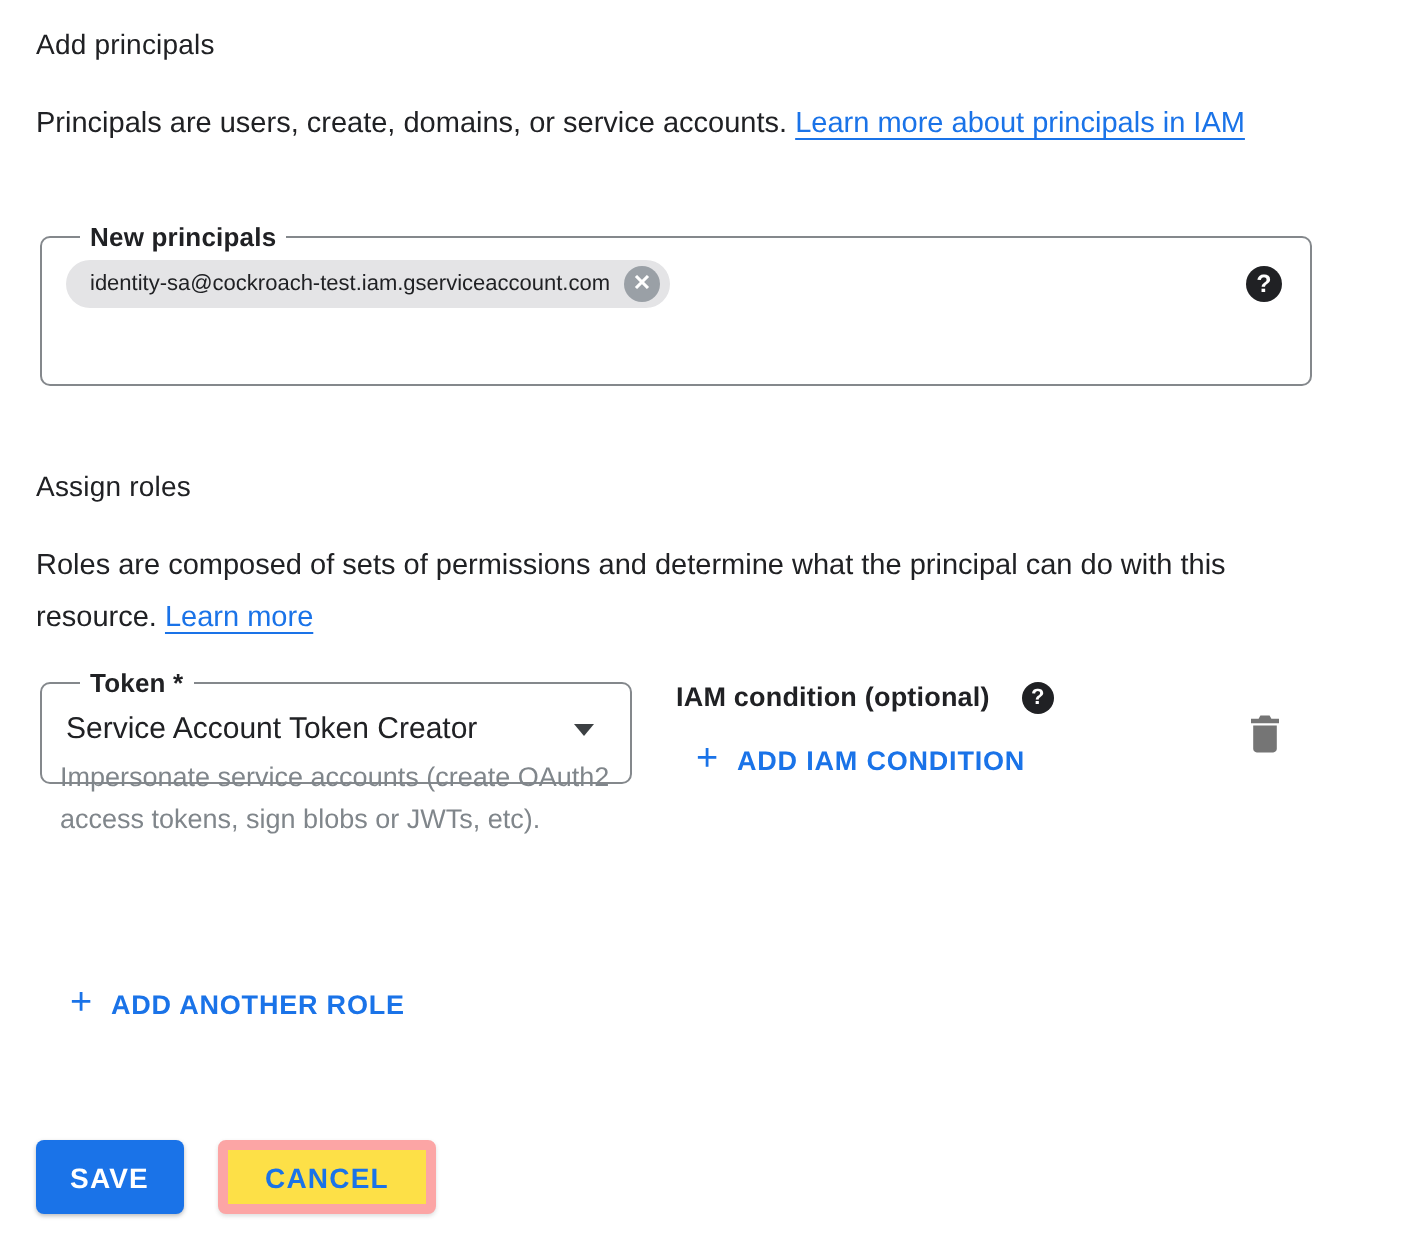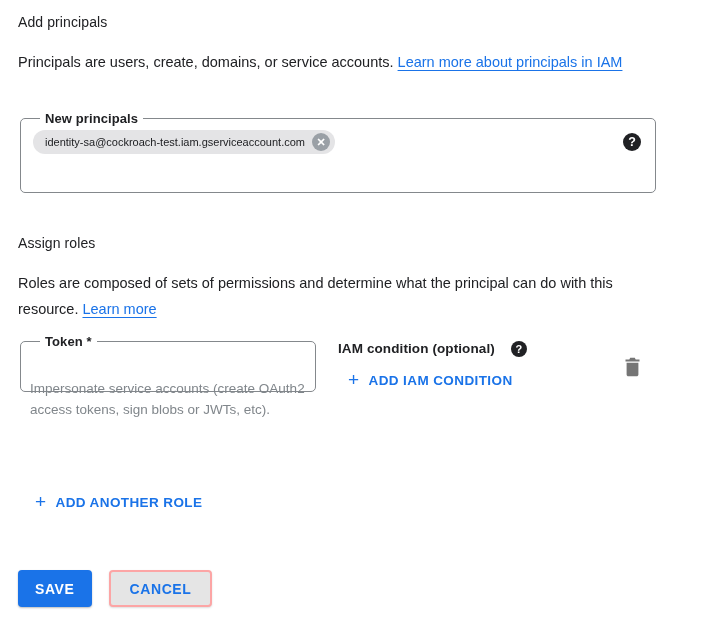--- a/index.html
+++ b/index.html
@@ -56,21 +56,21 @@
   .add-iam-btn{position:absolute;left:348px;top:371px;}
   .add-role-btn{position:absolute;left:35px;top:493px;}
 
   .trash-btn{position:absolute;left:620px;top:355px;width:24px;height:24px;background:none;border:none;cursor:pointer;
              display:flex;align-items:center;justify-content:center;}
 
   .actions{position:absolute;left:18px;top:570px;display:flex;gap:17px;}
   .btn{height:37px;border-radius:4px;font-family:"Liberation Sans",sans-serif;font-size:14px;font-weight:700;
        letter-spacing:.6px;cursor:pointer;display:inline-flex;align-items:center;}
   .btn-save{background:var(--link-blue);color:#fff;border:none;padding:12px 17px;box-shadow:0 1px 2px rgba(60,64,67,.35);}
-  .btn-cancel{background:#e5e5e5;color:var(--link-blue);border:2px solid #fca5a5;padding:0 19px;box-shadow:0 1px 2px rgba(60,64,67,.18);}
+  .btn-cancel{background:#fde047;color:var(--link-blue);border:5px solid #fca5a5;padding:0 19px;box-shadow:0 1px 2px rgba(60,64,67,.18);}
 </style>
 </head>
 <body>
 
 <div class="page">
 
   <h1 class="section-title title-principals">Add principals</h1>
 
   <p class="desc desc-principals"><span>Principals are users, create, domains, or service accounts. </span><a href="#">Learn more about principals in IAM</a></p>
 
@@ -84,20 +84,24 @@
       <span class="help-icon np-help">?</span>
     </div>
   </fieldset>
 
   <h1 class="section-title title-roles">Assign roles</h1>
 
   <p class="desc desc-roles"><span>Roles are composed of sets of permissions and determine what the principal can do with this resource. </span><a href="#">Learn more</a></p>
 
   <fieldset class="outlined role-field">
     <legend>Token *</legend>
+    <div class="role-value-row">
+      <span class="role-value">Service Account Token Creator</span>
+      <span class="dd-arrow"></span>
+    </div>
   </fieldset>
 
   <div class="role-helper">Impersonate service accounts (create OAuth2 access tokens, sign blobs or JWTs, etc).</div>
 
   <div class="iam-block">
     <div class="iam-label-row">
       <span class="iam-label">IAM condition (optional)</span>
       <span class="help-icon iam-help">?</span>
     </div>
   </div>

